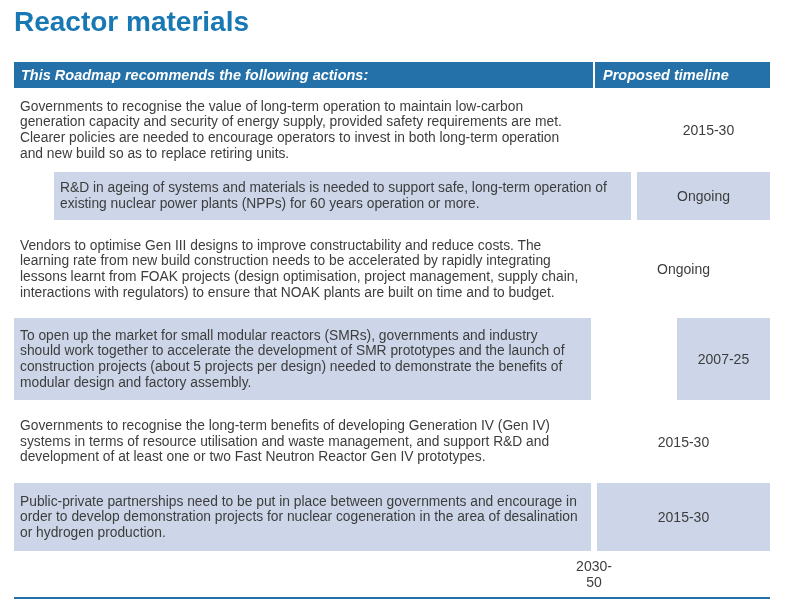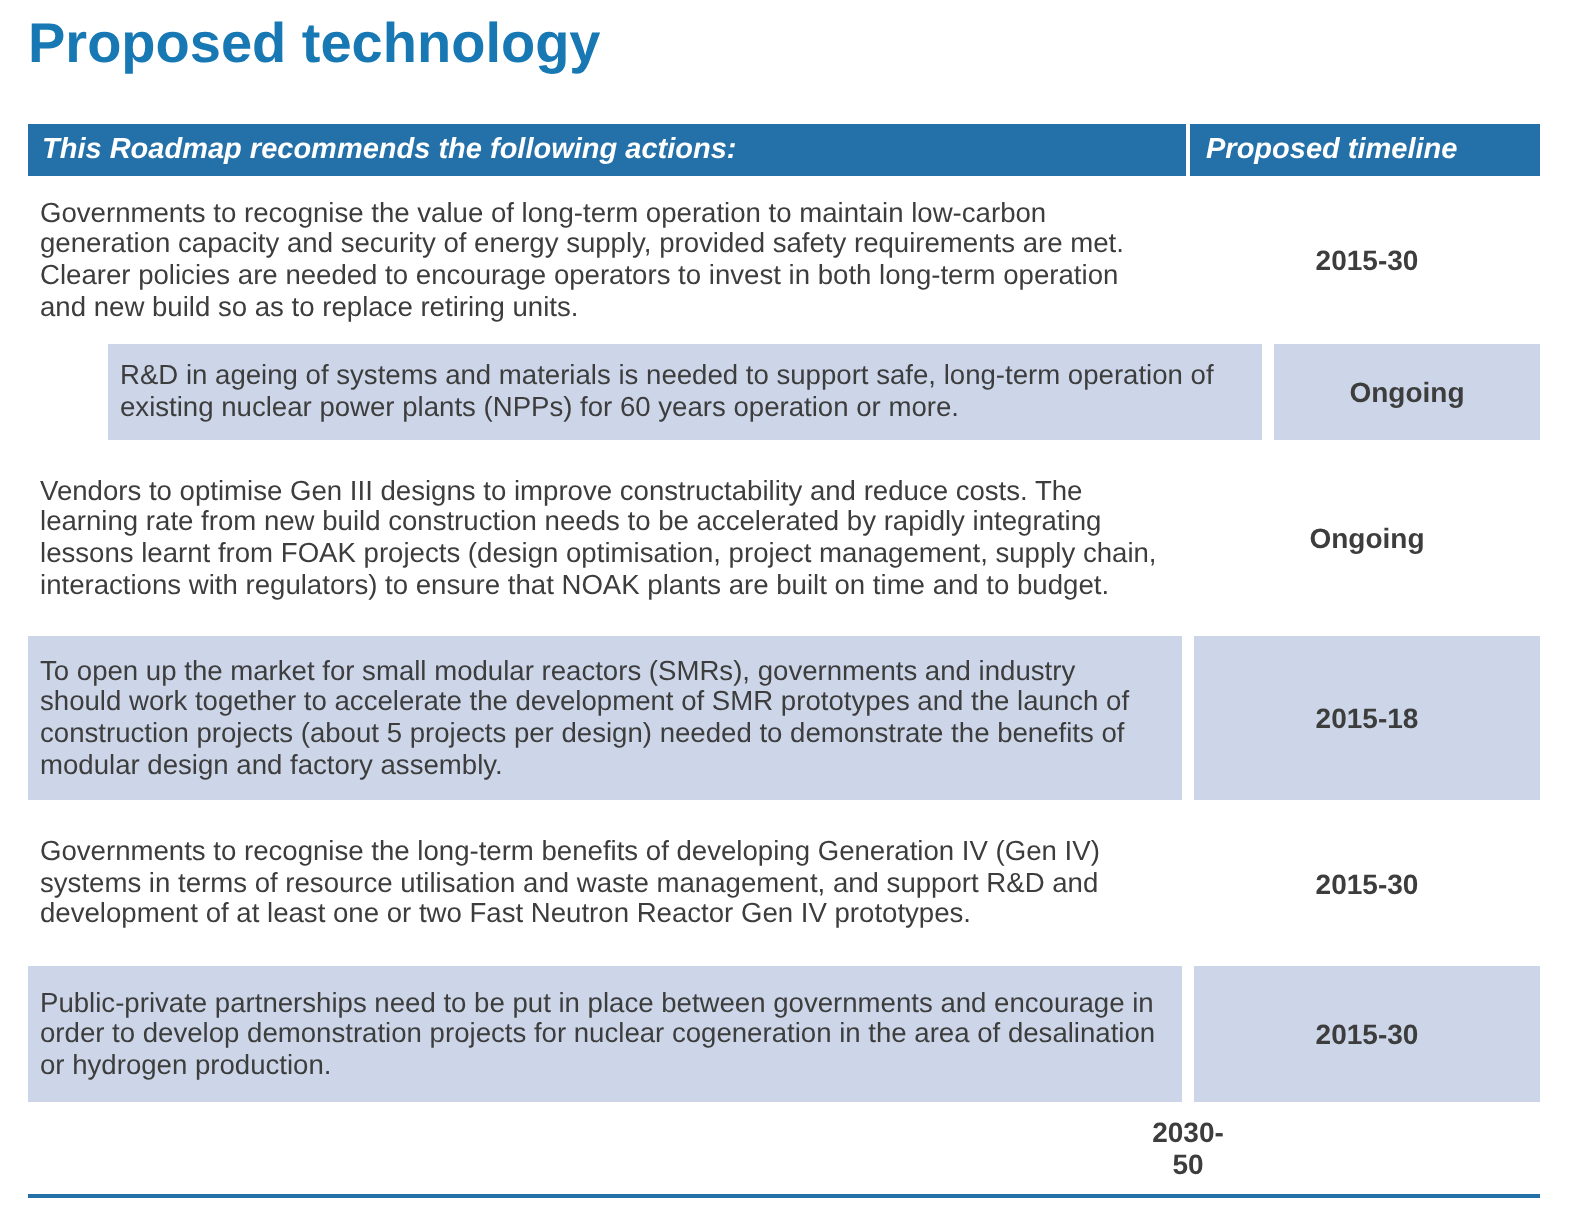--- a/index.html
+++ b/index.html
@@ -64,40 +64,39 @@
     align-items: center;
   }
   .trow .td-gutter { background: #ffffff; }
   .trow .td-timeline {
     color: #3d3d3d;
     font-size: 14px;
     display: flex;
     align-items: center;
     justify-content: center;
     text-align: center;
-    font-weight: bold;
   }
   .trow.shaded .td-action,
   .trow.shaded .td-timeline {
     background: #ccd6e8;
   }
-  .r0 { min-height: 84px; }
+  .r0 { min-height: 84px; gap: 25px; }
   .r1 { min-height: 48px; margin-left: 40px; }
   .r2 { min-height: 98px; }
-  .r3 { min-height: 82px; }
+  .r3 { min-height: 82px; gap: 40px; }
   .r4 { min-height: 83px; }
   .r5 { min-height: 68px; }
   .r6 { min-height: 46px; }
 </style>
 </head>
 <body>
 
 <div class="page">
 
-  <h1 class="title">Proposed technology</h1>
+  <h1 class="title">Reactor materials</h1>
 
   <div class="table">
 
     <div class="grid-row thead">
       <div class="th th-actions">This Roadmap recommends the following actions:</div>
       <div class="th-divider"></div>
       <div class="th th-timeline">Proposed timeline</div>
     </div>
 
     <div class="grid-row trow r0">
@@ -114,21 +113,21 @@
 
     <div class="grid-row trow r2">
       <div class="td-action">Vendors to optimise Gen III designs to improve constructability and reduce costs. The learning rate from new build construction needs to be accelerated by rapidly integrating lessons learnt from FOAK projects (design optimisation, project management, supply chain, interactions with regulators) to ensure that NOAK plants are built on time and to budget.</div>
       <div class="td-gutter"></div>
       <div class="td-timeline">Ongoing</div>
     </div>
 
     <div class="grid-row trow shaded r3">
       <div class="td-action">To open up the market for small modular reactors (SMRs), governments and industry should work together to accelerate the development of SMR prototypes and the launch of construction projects (about 5 projects per design) needed to demonstrate the benefits of modular design and factory assembly.</div>
       <div class="td-gutter"></div>
-      <div class="td-timeline">2015-18</div>
+      <div class="td-timeline">2007-25</div>
     </div>
 
     <div class="grid-row trow r4">
       <div class="td-action">Governments to recognise the long-term benefits of developing Generation IV (Gen IV) systems in terms of resource utilisation and waste management, and support R&amp;D and development of at least one or two Fast Neutron Reactor Gen IV prototypes.</div>
       <div class="td-gutter"></div>
       <div class="td-timeline">2015-30</div>
     </div>
 
     <div class="grid-row trow shaded r5">
       <div class="td-action">Public-private partnerships need to be put in place between governments and encourage in order to develop demonstration projects for nuclear cogeneration in the area of desalination or hydrogen production.</div>

